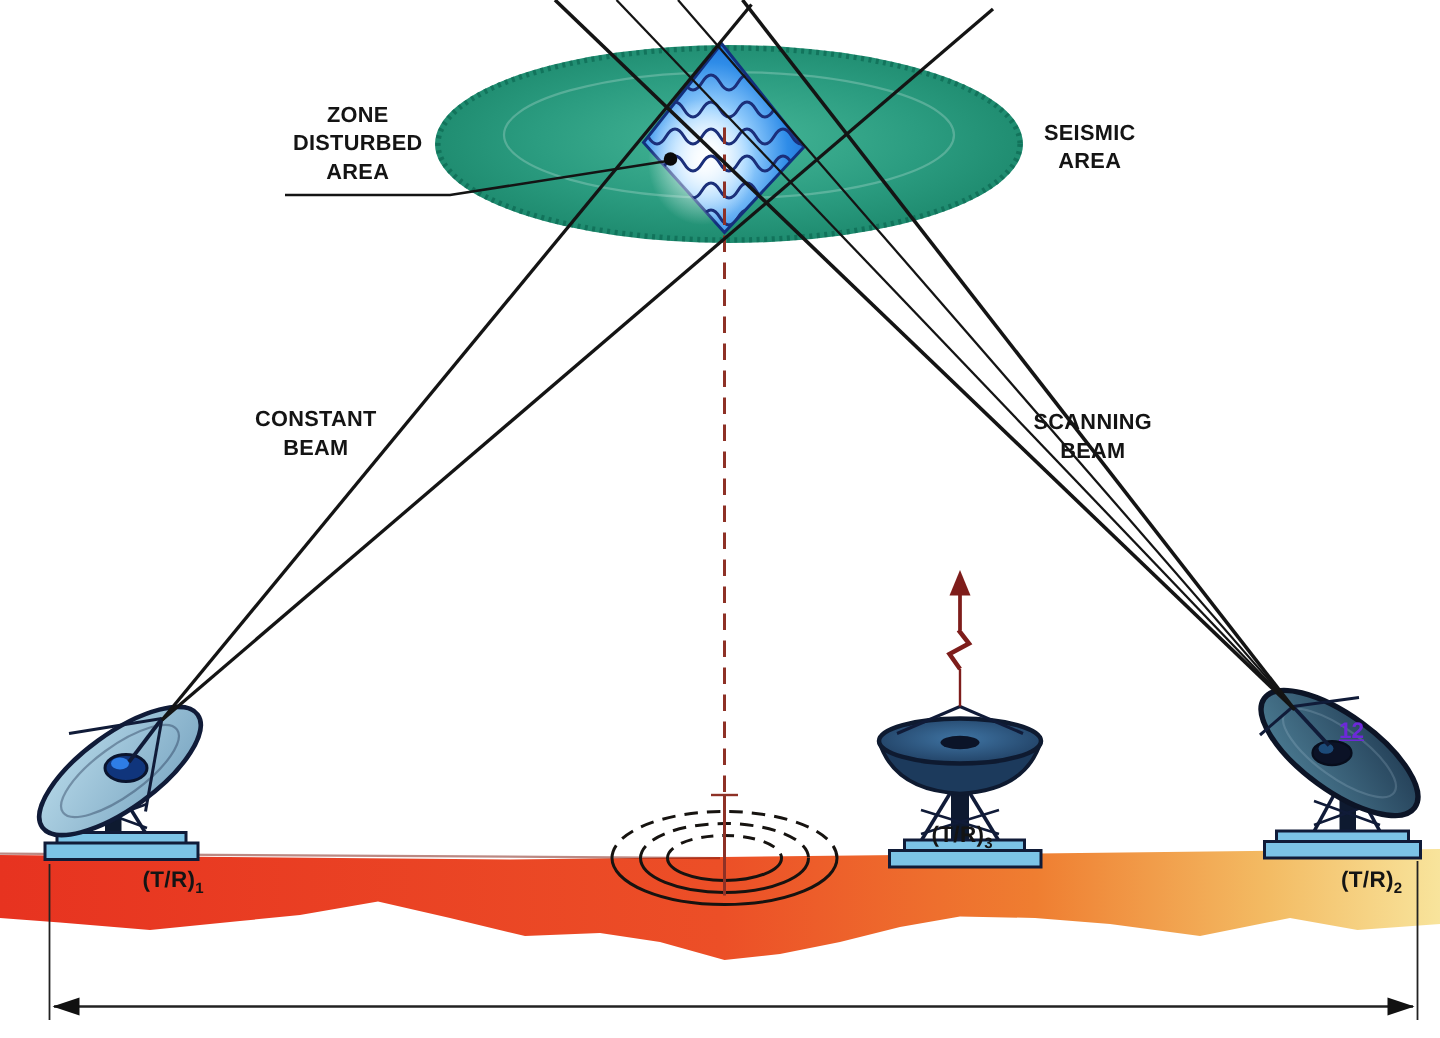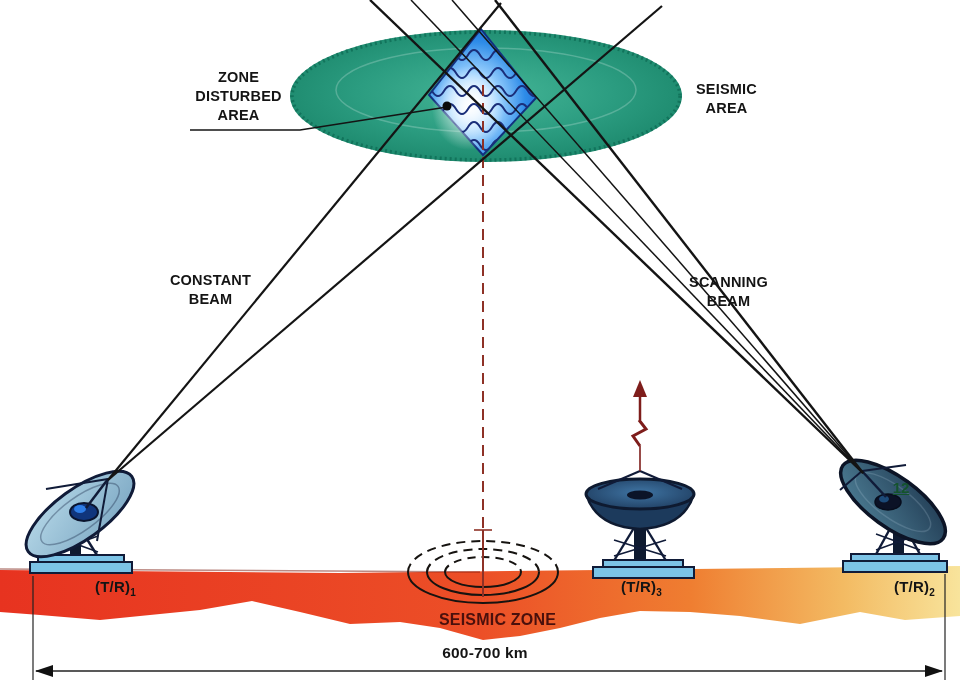--- a/index.html
+++ b/index.html
@@ -12,21 +12,21 @@
     position:absolute;font-weight:bold;color:var(--ink,#141414);
     text-align:center;font-size:14.5px;line-height:1.32;letter-spacing:.2px;
     white-space:nowrap;
   }
   .lbl span{display:block;}
   .lbl-seismic{font-size:16px;color:var(--maroon-dark,#4a100c);}
   .lbl-distance{font-size:15.5px;}
   .lbl-station{font-size:15px;text-align:left;}
   .lbl-station sub{font-size:10px;}
   .dish-mark{
-    position:absolute;font-weight:bold;font-size:15px;color:#14532d;
+    position:absolute;font-weight:bold;font-size:15px;color:#6d28d9;
     text-decoration:underline;text-align:center;
   }
   .line-black{stroke:var(--ink,#141414);fill:none;}
   .navy{stroke:var(--navy,#101b38);}
   .maroon{stroke:var(--maroon,#8e3126);}
   .bolt-col{stroke:var(--bolt,#7e1d1b);}
   .plat{fill:var(--platform-blue,#7cc3e6);stroke:var(--navy,#101b38);stroke-width:2;}
 </style>
 </head>
 <body>
@@ -228,33 +228,27 @@
 <div class="lbl" style="left:148px;top:271px;width:125px;">
   <span>CONSTANT</span>
   <span>BEAM</span>
 </div>
 
 <div class="lbl" style="left:666px;top:273px;width:125px;">
   <span>SCANNING</span>
   <span>BEAM</span>
 </div>
 
-<div class="lbl lbl-seismic" style="left:420px;top:609px;width:155px;">
-  <span>SEISMIC ZONE</span>
-</div>
-
-<div class="lbl lbl-distance" style="left:415px;top:643px;width:140px;">
-  <span>600-700 km</span>
-</div>
+
 
 <div class="lbl lbl-station" style="left:55px;top:577px;margin-left:40px;">
   <span style="display:inline;">(T/R)</span><sub>1</sub>
 </div>
 
-<div class="lbl lbl-station" style="left:621px;top:577px;">
+<div class="lbl lbl-station" style="left:621px;top:547px;">
   <span style="display:inline;">(T/R)</span><sub>3</sub>
 </div>
 
 <div class="lbl lbl-station" style="left:894px;top:577px;">
   <span style="display:inline;">(T/R)</span><sub>2</sub>
 </div>
 
 <div class="dish-mark" style="left:884px;top:479px;width:34px;">12</div>
 
 </div>

